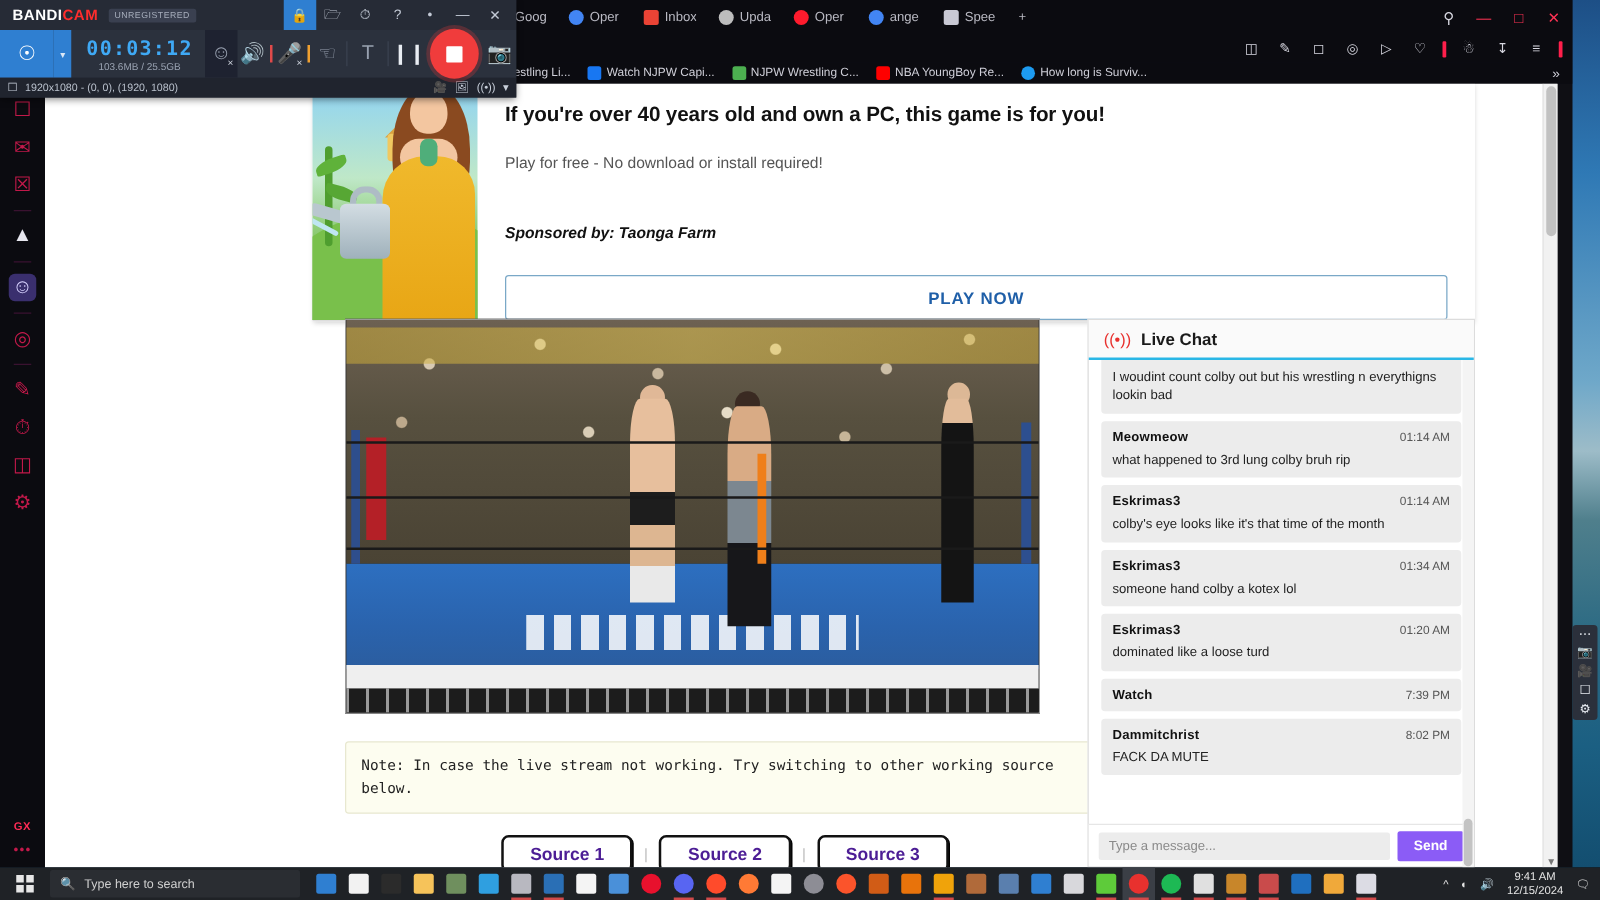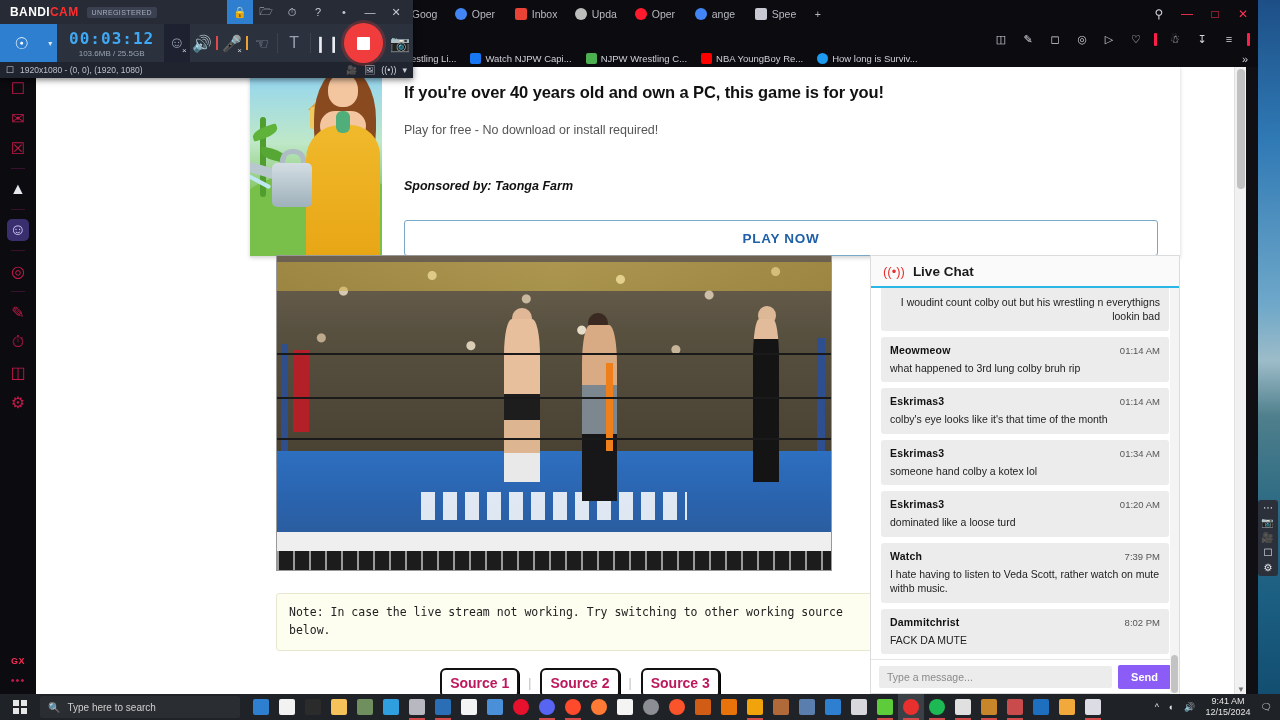--- a/index.html
+++ b/index.html
@@ -211,38 +211,38 @@
   
   .note {
     margin: 22px 0 0 26px; width: 610px; min-height: 45px;
     background: #fdfdf0; border: 1px solid #e8e8d0; border-radius: 3px;
     padding: 10px 12px; font-family: "DejaVu Sans Mono", monospace;
     font-size: 11.5px; color: #222; line-height: 1.55;
   }
   .sources { margin: 17px 0 0 0; display: flex; justify-content: center; gap: 9px; width: 660px; }
   .src-btn {
     background: #fff; border: 2px solid #111; border-radius: 6px;
-    padding: 5px 8px; font-size: 14px; font-weight: bold; color: #be185d;
+    padding: 5px 21px; font-size: 14px; font-weight: bold; color: #4c1d95;
     box-shadow: 1px 1px 0 #000;
   }
   .src-sep { color: #bbb; font-size: 12px; align-self: center; }
 
   
   .chat {
     position: absolute; left: 834px; top: 188px; width: 310px; height: 439px;
     background: #fff; border: 1px solid #dcdcdc; display: flex; flex-direction: column;
   }
   .chat-header {
     height: 32px; display: flex; align-items: center; gap: 8px; padding: 0 12px;
     background: #fafafa; border-bottom: 2px solid #2ab7e6; flex: 0 0 32px;
   }
   .chat-header .title { font-size: 13.5px; font-weight: bold; color: #1a1a1a; }
   .chat-body { flex: 1; overflow: hidden; padding: 0 10px; position: relative; }
   .msg { background: #ececec; border-radius: 3px; padding: 7px 9px; margin: 6px 0; }
-  .msg.partial { margin-top: 0; border-radius: 0 0 3px 3px; text-align: right; }
+  .msg.partial { margin-top: 0; border-radius: 0 0 3px 3px; }
   .msg-head { display: flex; justify-content: space-between; align-items: baseline; }
   .msg-user { font-size: 10.5px; font-weight: bold; color: #111; letter-spacing: .2px; }
   .msg-time { font-size: 9.5px; color: #555; }
   .msg-text { margin-top: 5px; font-size: 10.5px; color: #222; line-height: 1.38; }
   .chat-footer {
     flex: 0 0 34px; display: flex; align-items: center; gap: 6px; padding: 0 8px;
     border-top: 1px solid #e6e6e6; background: #fff;
   }
   .chat-input {
     flex: 1; height: 22px; background: #ececec; border: none; border-radius: 2px;
@@ -572,21 +572,20 @@
                 <span class="msg-user">Eskrimas3</span>
                 <span class="msg-time">01:20 AM</span>
               </div>
               <div class="msg-text">dominated like a loose turd</div>
             </div>
             <div class="msg">
               <div class="msg-head">
                 <span class="msg-user">Watch</span>
                 <span class="msg-time">7:39 PM</span>
               </div>
-              <div class="msg-text">I hate having to listen to Veda Scott, rather watch on mute withb music.</div>
             </div>
             <div class="msg">
               <div class="msg-head">
                 <span class="msg-user">Dammitchrist</span>
                 <span class="msg-time">8:02 PM</span>
               </div>
               <div class="msg-text">FACK DA MUTE</div>
             </div>
           </div>
         <div class="chat-footer">

